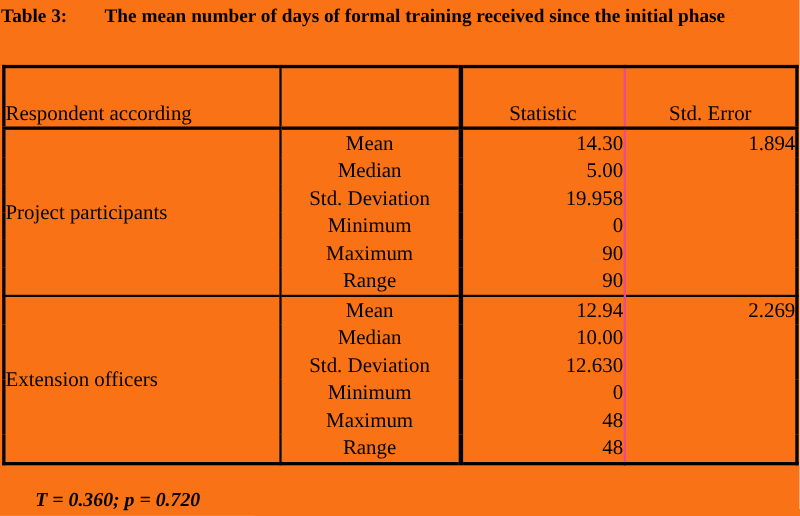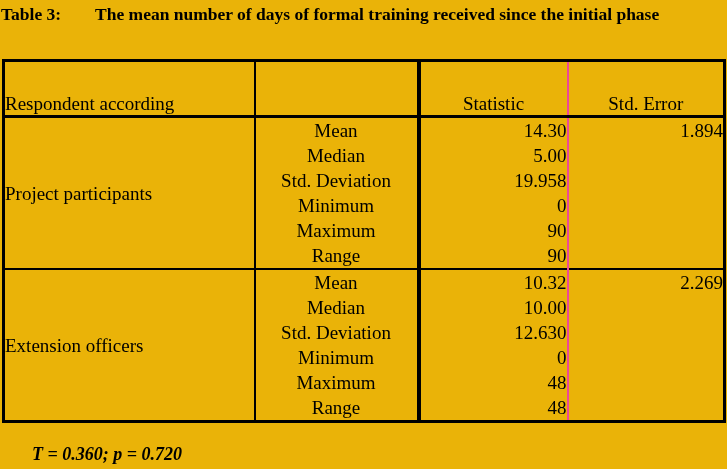--- a/index.html
+++ b/index.html
@@ -4,21 +4,21 @@
 <style>
   html, body {
     margin: 0;
     padding: 0;
     background: #ffffff;
   }
   .page {
     position: relative;
     width: 727px;
     height: 469px;
-    background: #eab308;
+    background: #f97316;
     color: #000000;
     font-family: "Liberation Serif", "DejaVu Serif", serif;
     overflow: hidden;
   }
 
   
   .caption {
     position: absolute;
     left: 1px;
     top: 2px;
@@ -164,21 +164,21 @@
         <td class="stat-label c2">Range</td>
         <td class="stat-value c3">90</td>
         <td class="stderr-value"></td>
       </tr>
     </tbody>
 
     <tbody>
       <tr class="group-start">
         <td class="category c1" rowspan="6">Extension officers</td>
         <td class="stat-label c2">Mean</td>
-        <td class="stat-value c3">10.32</td>
+        <td class="stat-value c3">12.94</td>
         <td class="stderr-value">2.269</td>
       </tr>
       <tr>
         <td class="stat-label c2">Median</td>
         <td class="stat-value c3">10.00</td>
         <td class="stderr-value"></td>
       </tr>
       <tr>
         <td class="stat-label c2">Std. Deviation</td>
         <td class="stat-value c3">12.630</td>

